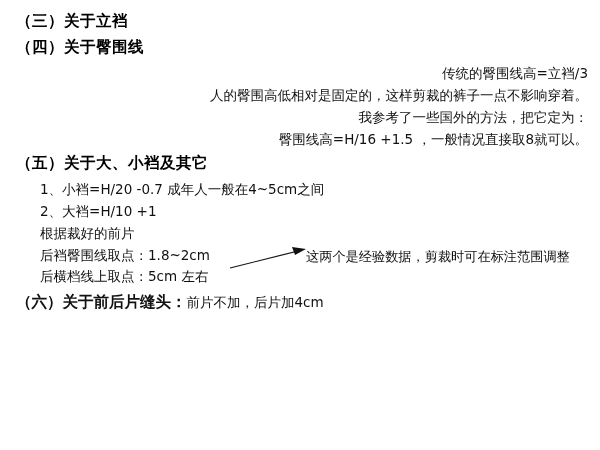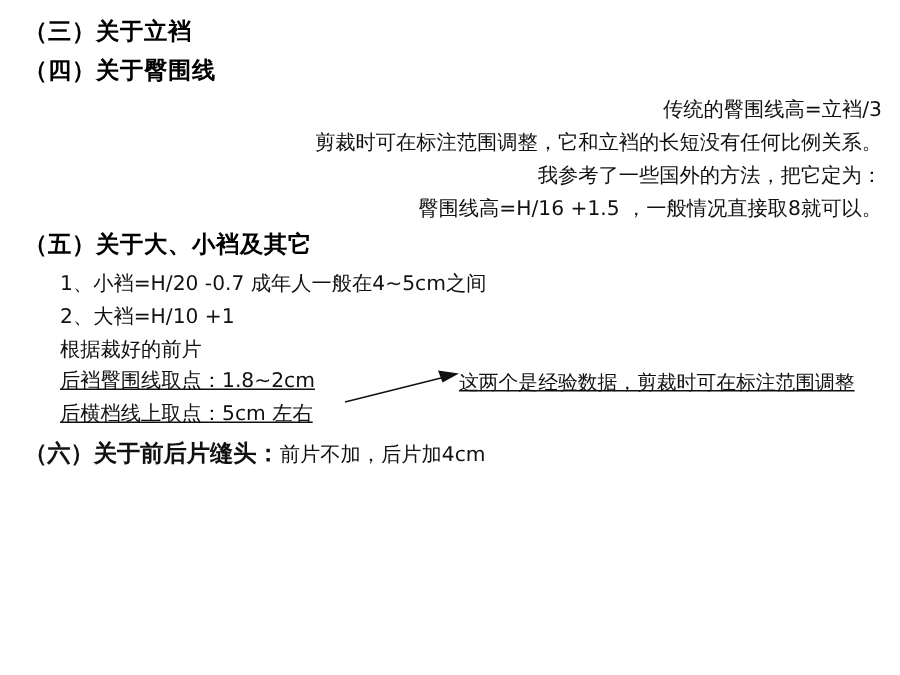--- a/index.html
+++ b/index.html
@@ -41,22 +41,21 @@
     color: #111111;
     white-space: pre;
   }
   .sec1 .line { font-size: 13.6px; }
   .sec2 .body-lines { margin-left: 26px; text-align: right; }
   .sec3 .body-lines { }
 
   .note-row {
     position: relative;
     display: flex;
-    align-items: center;
-    text-decoration: underline;
+    align-items: flex-end;
   }
   .note-left {
     width: 196px;
     flex: none;
   }
   .arrow-wrap {
     position: relative;
     width: 74px;
     flex: none;
     height: 22px;
@@ -93,21 +92,21 @@
 <div class="page">
 
   <div class="section sec1">
     <div class="section-title">（三）关于立裆</div>
   </div>
 
   <div class="section sec2">
     <div class="section-title">（四）关于臀围线</div>
     <div class="body-lines">
       <div class="line">传统的臀围线高=立裆/3</div>
-      <div class="line">剪裁时可在标注范围调整，它和立裆的长短没有任何比例关系。</div>
+      <div class="line">人的臀围高低相对是固定的，这样剪裁的裤子一点不影响穿着。</div>
       <div class="line">我参考了一些国外的方法，把它定为：</div>
       <div class="line">臀围线高=H/16 +1.5 ，一般情况直接取8就可以。</div>
     </div>
   </div>
 
   <div class="section sec3">
     <div class="section-title">（五）关于大、小裆及其它</div>
     <div class="body-lines">
       <div class="line">1、小裆=H/20 -0.7 成年人一般在4~5cm之间</div>
       <div class="line">2、大裆=H/10 +1</div>

